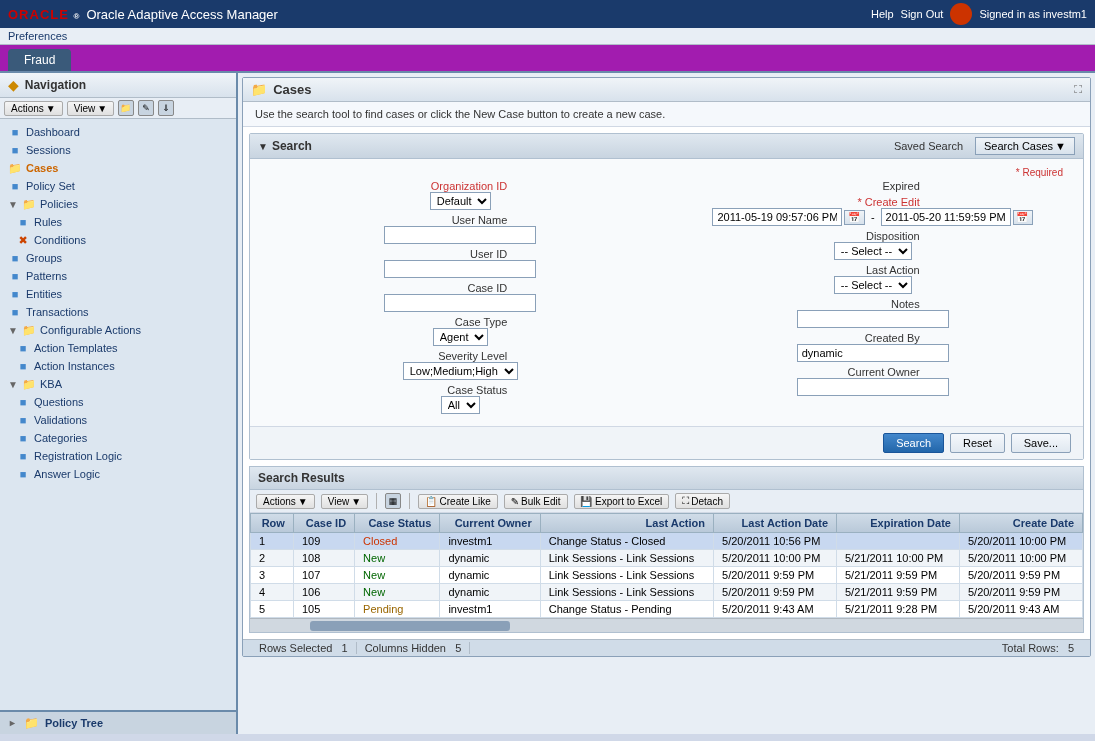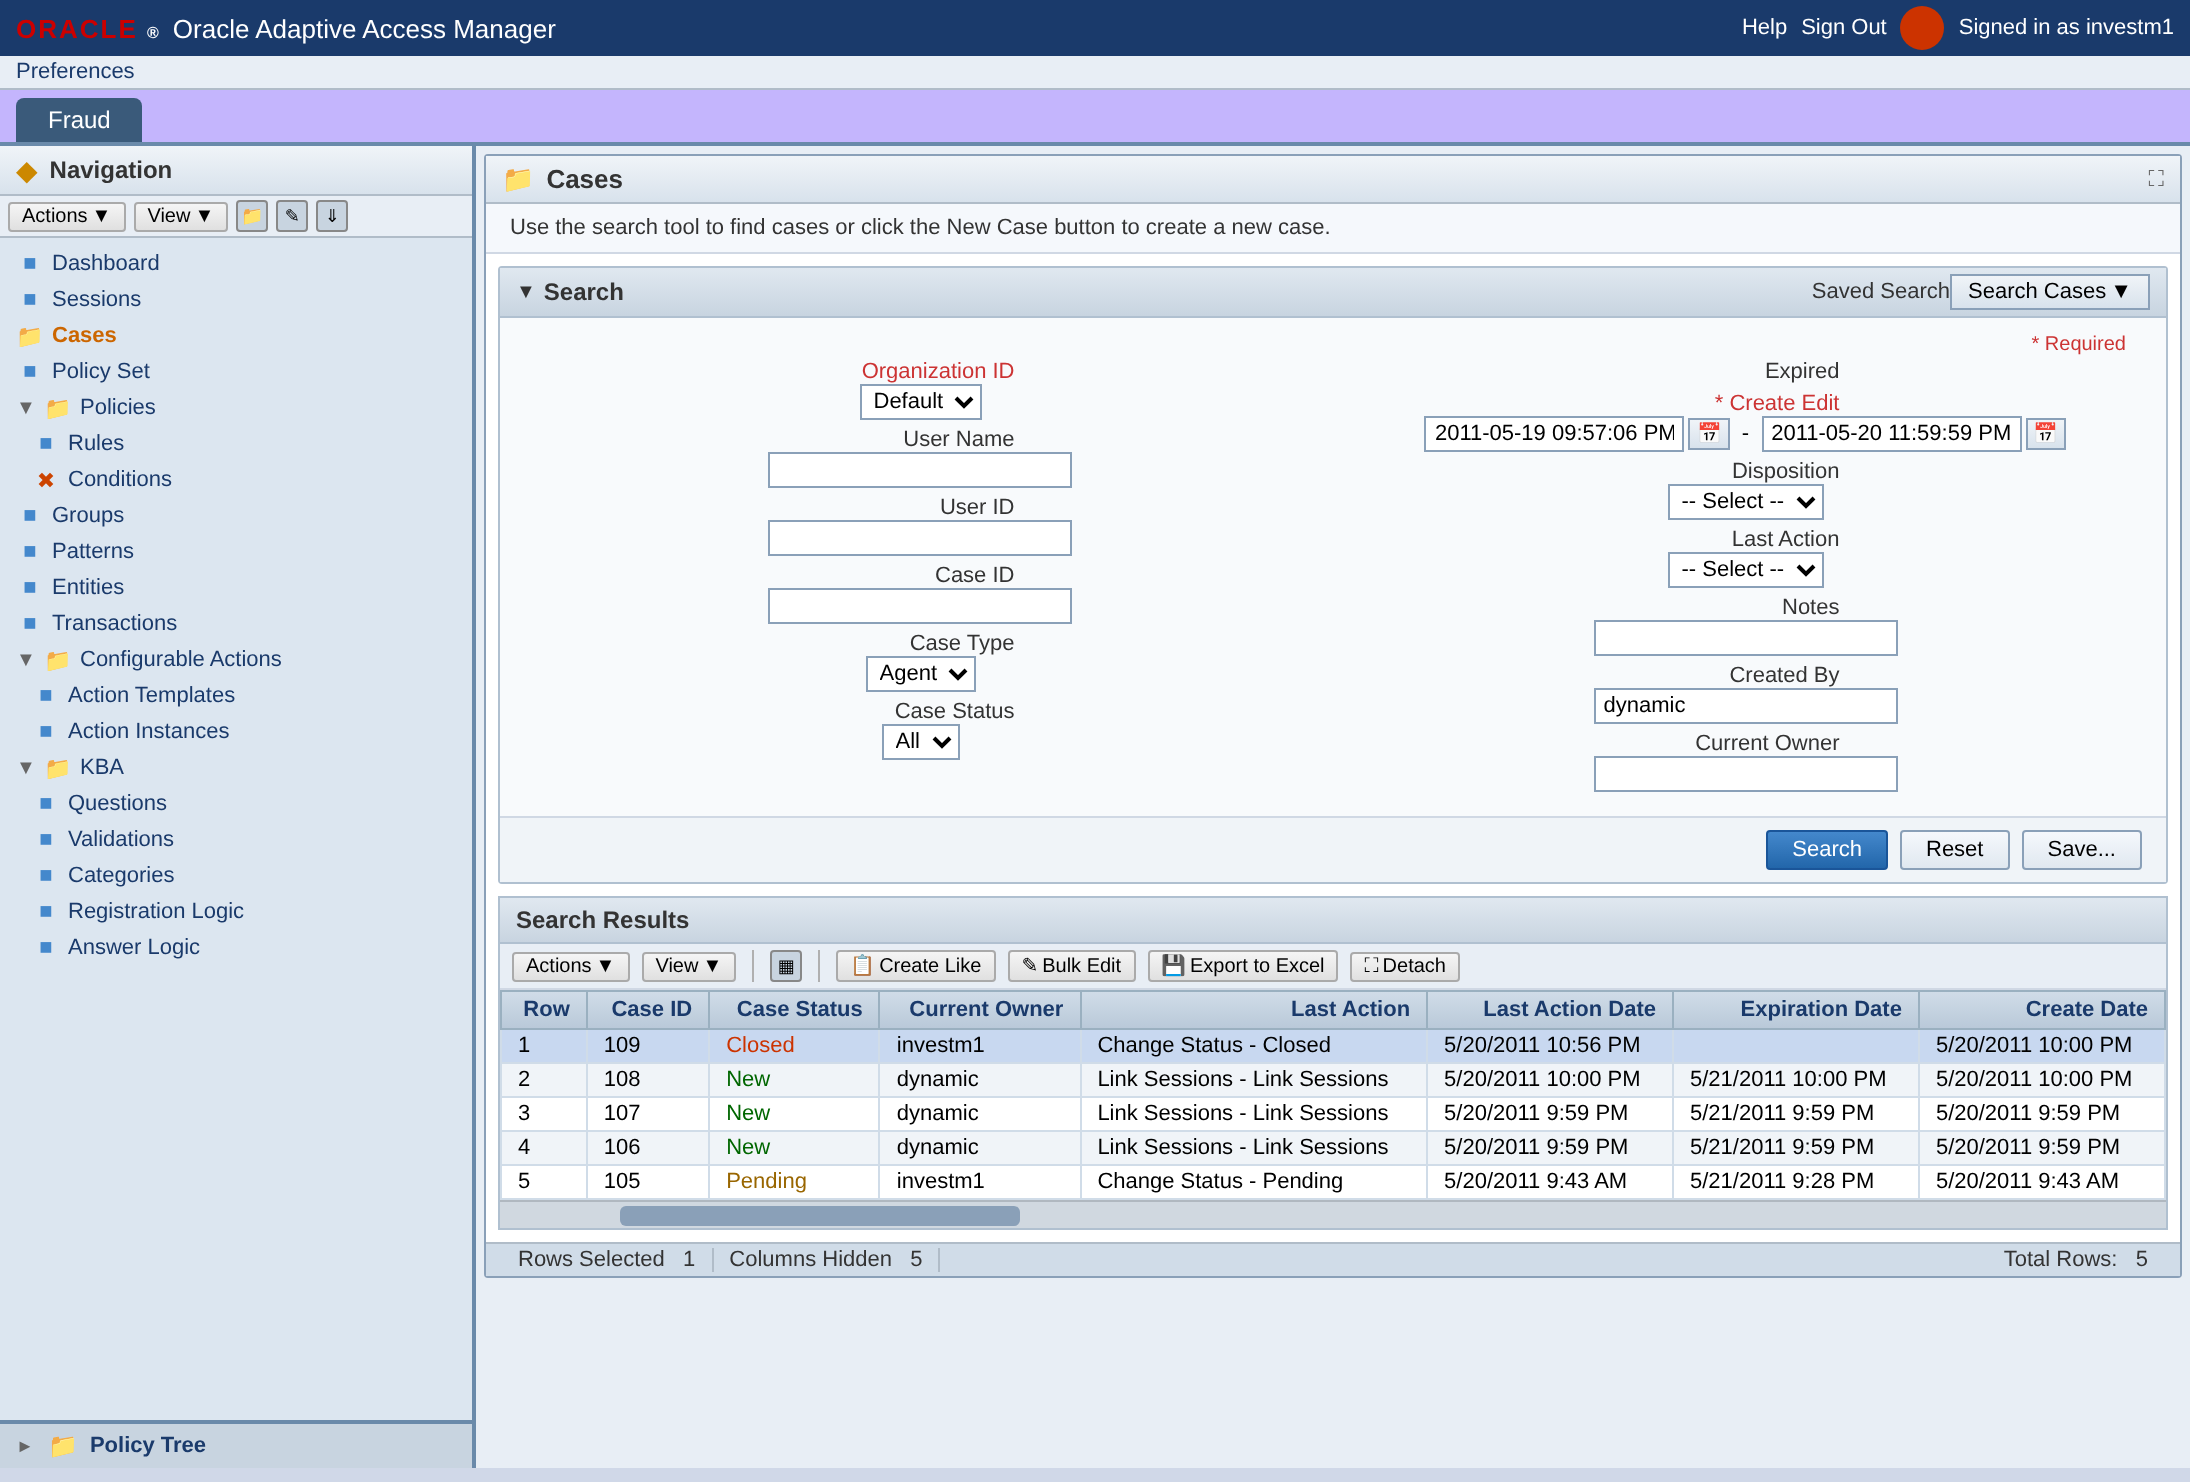--- a/index.html
+++ b/index.html
@@ -12,21 +12,21 @@
     .oracle-logo span { color: white; }
     .app-title { color: white; font-size: 13px; }
     .top-bar-right { display: flex; align-items: center; gap: 7px; color: white; font-size: 11px; }
     .top-bar-right a { color: white; text-decoration: none; }
     .oracle-badge { width: 22px; height: 22px; background: #cc3300; border-radius: 50%; display: inline-block; }
 
     
     .pref-bar { background: #e8eef5; padding: 2px 8px; font-size: 11px; color: #333; border-bottom: 1px solid #b0bcc8; }
 
     
-    .tab-bar { background: #c4b5fd; display: flex; align-items: flex-end; padding: 0 0 0 8px; height: 28px; border-bottom: 2px solid #6a8aaa; }
+    .tab-bar { background: #a21caf; display: flex; align-items: flex-end; padding: 0 0 0 8px; height: 28px; border-bottom: 2px solid #6a8aaa; }
     .tab { background: #3a5a7a; color: white; padding: 4px 16px; border-radius: 4px 4px 0 0; font-size: 12px; cursor: pointer; }
 
     
     .main-layout { display: flex; height: calc(741px - 80px); }
 
     
     .sidebar { width: 238px; background: #dce6f0; border-right: 2px solid #6a8aaa; display: flex; flex-direction: column; flex-shrink: 0; }
     .sidebar-header { background: linear-gradient(to bottom, #f0f4f8, #d8e2ec); padding: 4px 8px; display: flex; align-items: center; gap: 6px; border-bottom: 1px solid #b0bcc8; }
     .sidebar-header-icon { color: #cc8800; font-size: 14px; }
     .sidebar-title { font-weight: bold; font-size: 12px; color: #333; }
@@ -61,21 +61,21 @@
     .cases-title { display: flex; align-items: center; gap: 6px; font-weight: bold; font-size: 13px; color: #333; }
     .cases-icon { color: #cc8800; }
     .cases-maximize { color: #666; cursor: pointer; }
 
     .cases-description { padding: 6px 12px; font-size: 11px; color: #333; background: #f5f8fc; border-bottom: 1px solid #d0d8e4; }
 
     
     .search-section { border: 1px solid #b0c0d0; margin: 6px; border-radius: 2px; }
     .search-section-header { background: linear-gradient(to bottom, #e0e8f0, #c8d4e0); padding: 3px 8px; display: flex; align-items: center; justify-content: space-between; border-bottom: 1px solid #b0c0d0; }
     .search-section-title { font-weight: bold; font-size: 12px; color: #333; display: flex; align-items: center; gap: 4px; }
-    .search-saved { display: flex; align-items: center; gap: 0; }
+    .search-saved { display: flex; align-items: center; gap: 12px; }
     .saved-search-label { font-size: 11px; color: #333; }
     .search-cases-btn { background: linear-gradient(to bottom, #f0f4f8, #d8e2ec); border: 1px solid #8aa0b8; padding: 2px 8px; font-size: 11px; cursor: pointer; display: flex; align-items: center; gap: 2px; }
 
     .search-body { padding: 8px 12px; background: #f8fafc; }
     .search-required { text-align: right; color: #cc3333; font-size: 10px; padding: 0 8px 2px; }
 
     .search-form { display: flex; gap: 16px; }
     .search-col { flex: 1; }
     .form-row { display: flex; align-items: center; margin-bottom: 4px; flex-direction: column; }
     .form-label { width: 110px; text-align: right; padding-right: 8px; color: #cc3333; font-size: 11px; flex-shrink: 0; }
@@ -333,20 +333,26 @@
                 <input type="text" class="form-control" value="" style="">
               </div>
               <div class="form-row">
                 <label class="form-label black">Case ID</label>
                 <input type="text" class="form-control" value="" style="">
               </div>
               <div class="form-row">
                 <label class="form-label black">Case Type</label>
                 <select class="form-select">
                   <option>Agent</option>
+                </select>
+              </div>
+              <div class="form-row">
+                <label class="form-label black">Severity Level</label>
+                <select class="form-select">
+                  <option>Low;Medium;High</option>
                 </select>
               </div>
               <div class="form-row">
                 <label class="form-label black">Case Status</label>
                 <select class="form-select">
                   <option>All</option>
                 </select>
               </div>
             </div>
 

